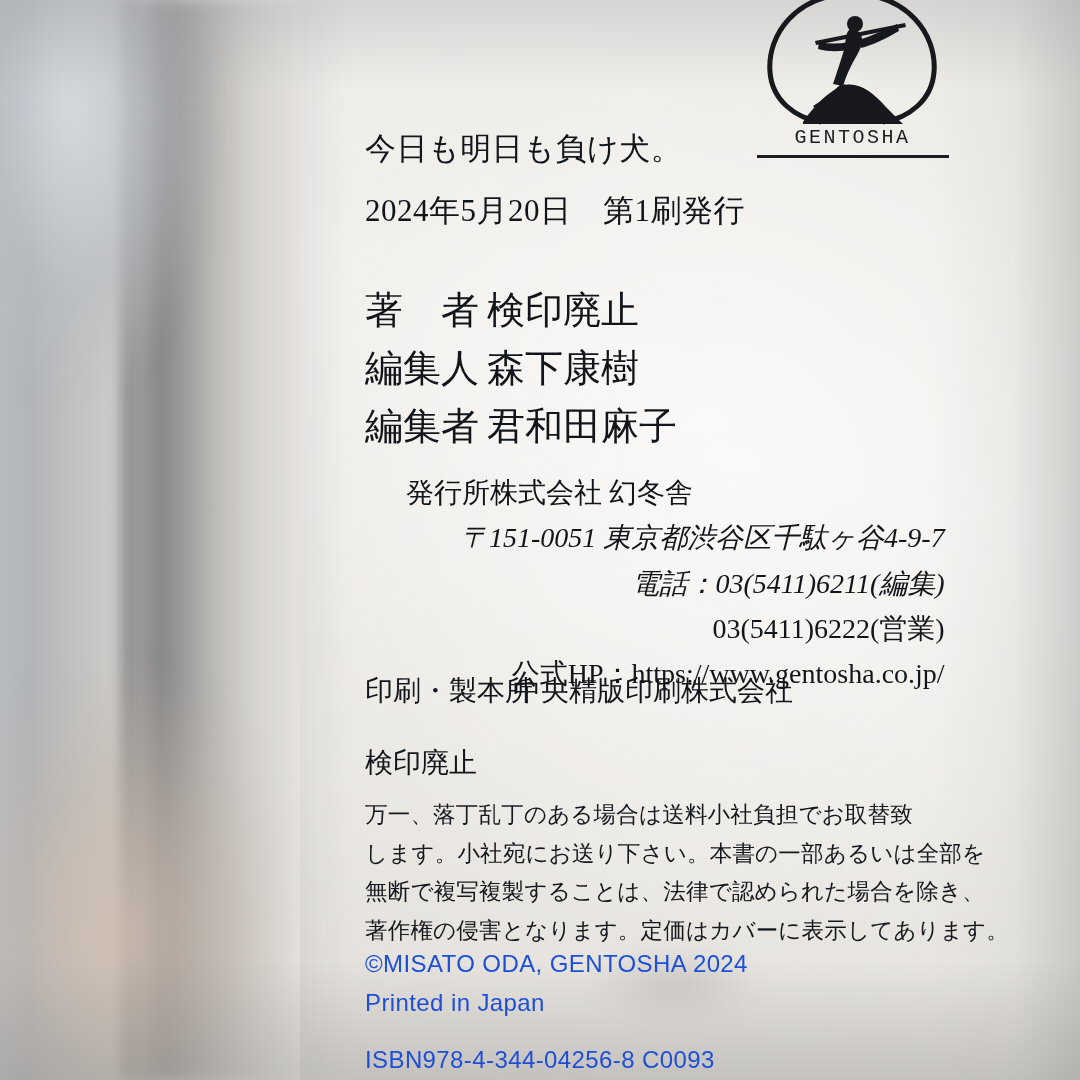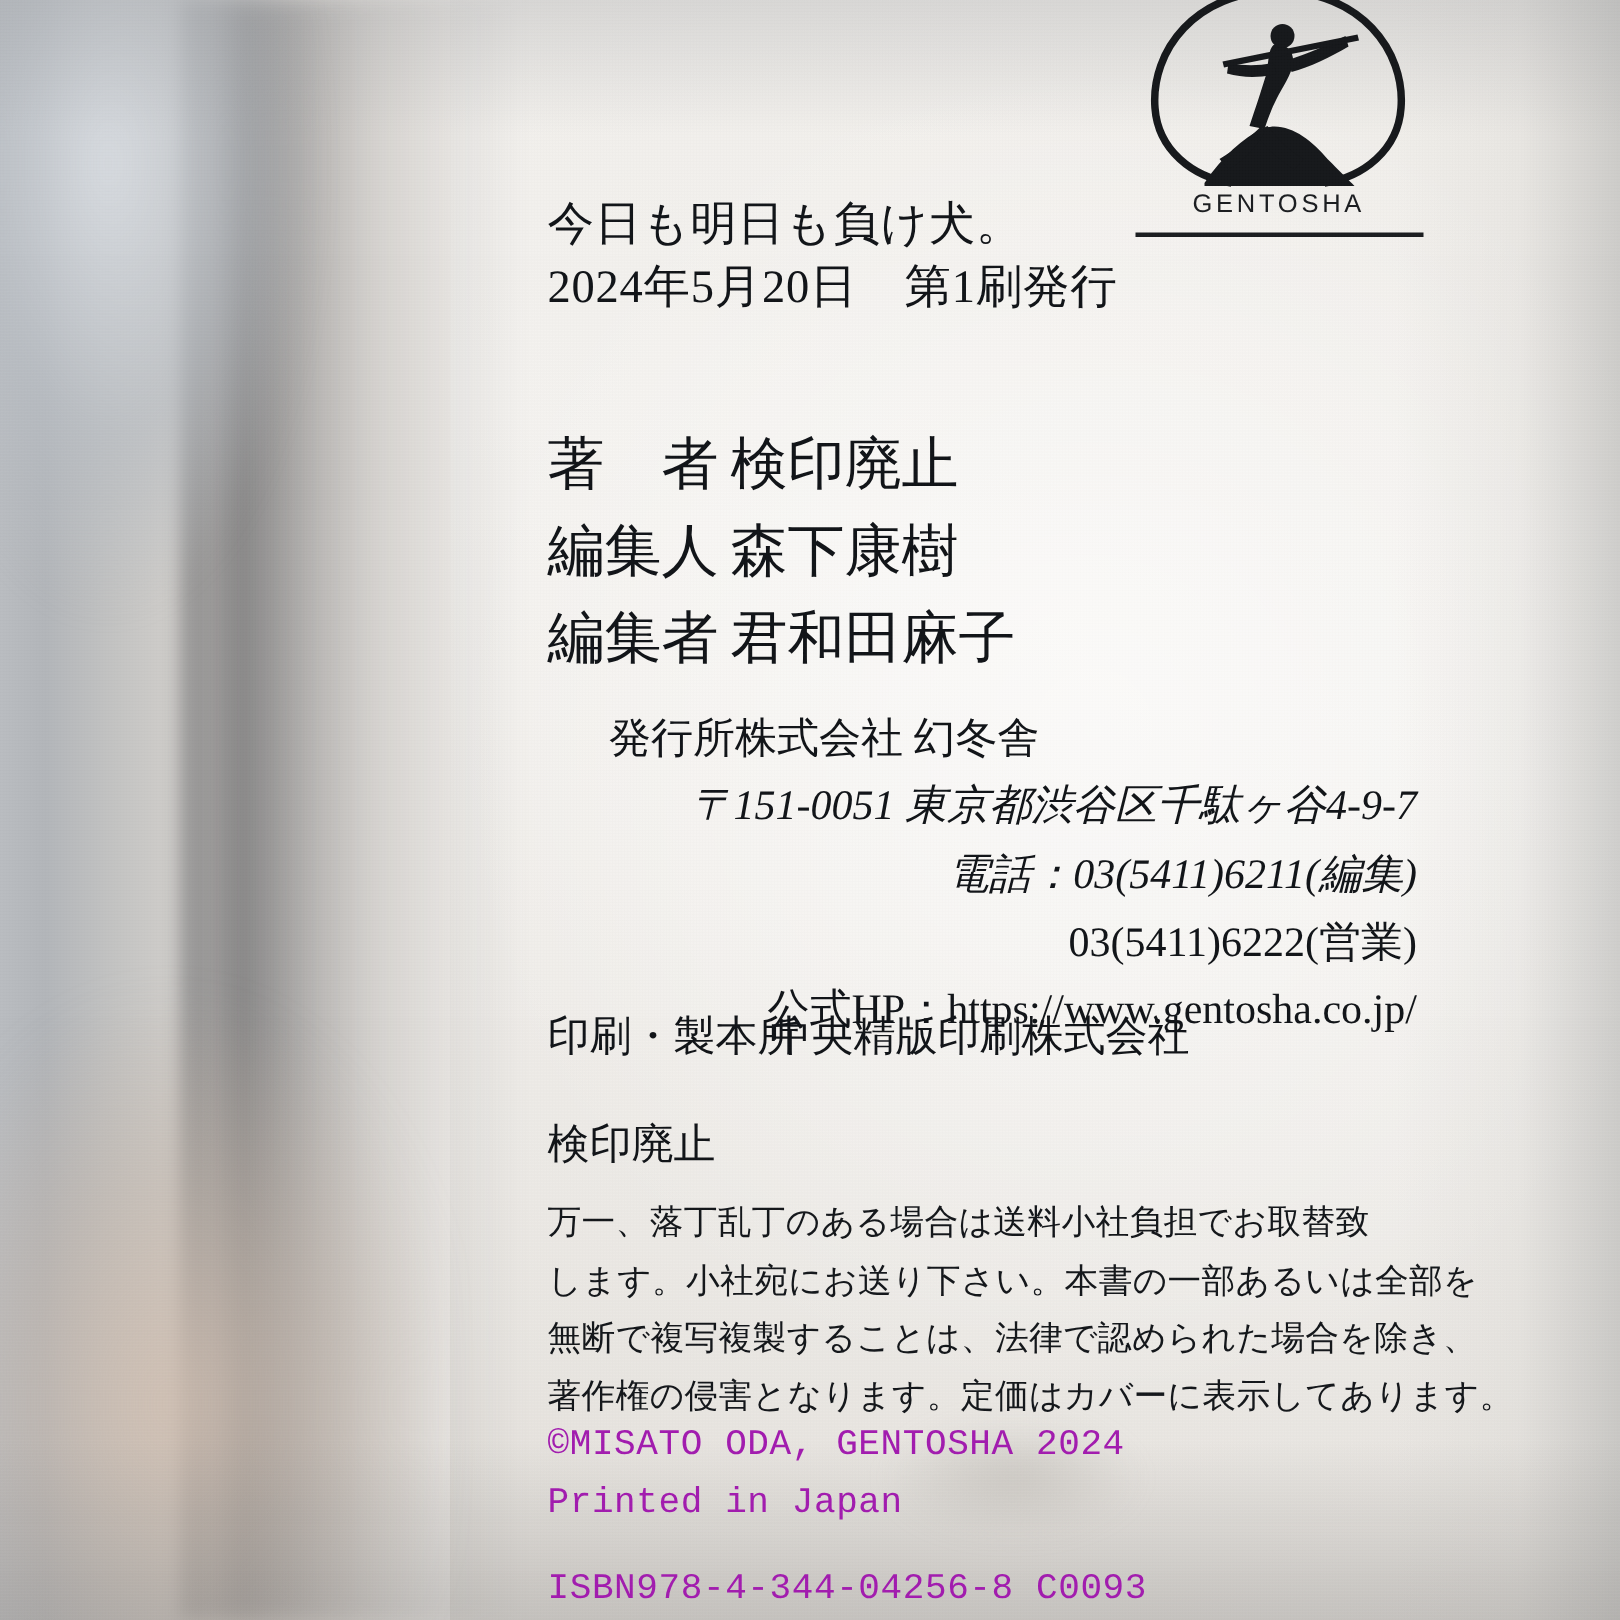--- a/index.html
+++ b/index.html
@@ -117,22 +117,22 @@
     width: 215px;
     height: 170px;
   }
   .logo svg { display: block; }
   .logo-name {
     position: absolute;
     left: 0;
     top: 126px;
     width: 215px;
     text-align: center;
-    font-family: Liberation Sans, sans-serif;
-    font-size: 17px;
+    font-family: Liberation Mono, monospace;
+    font-size: 20px;
     letter-spacing: 2.5px;
     color: #1b1d20;
   }
   .logo-rule {
     position: absolute;
     left: 12px;
     top: 155px;
     width: 192px;
     height: 3px;
     background: #1b1d20;
@@ -147,21 +147,21 @@
     font-size: 31px;
     letter-spacing: 0.5px;
     line-height: 1.35;
     color: #111418;
     white-space: nowrap;
   }
   .line-date {
     font-size: 31px;
     letter-spacing: 0.5px;
     line-height: 1.35;
-    margin-top: 0;
+    margin-top: 20px;
     color: #111418;
     white-space: nowrap;
     text-align: right;
   }
 
   .credits {
     position: absolute;
     left: 365px;
     top: 282px;
   }
@@ -223,22 +223,22 @@
     letter-spacing: 0.2px;
   }
   .notice div { white-space: nowrap; }
 
   .colophon {
     position: absolute;
     left: 365px;
     top: 946px;
     font-size: 24px;
     line-height: 1.5;
-    color: #a21caf;
-    font-family: Liberation Mono, monospace;
+    color: #1d4ed8;
+    font-family: Liberation Sans, sans-serif;
     letter-spacing: 0.4px;
   }
   .colophon div { white-space: nowrap; }
   .colophon .cline2 { margin-top: 3px; }
   .colophon .cline3 { margin-top: 21px; }
 </style>
 </head>
 <body>
 
 <div id="page">

